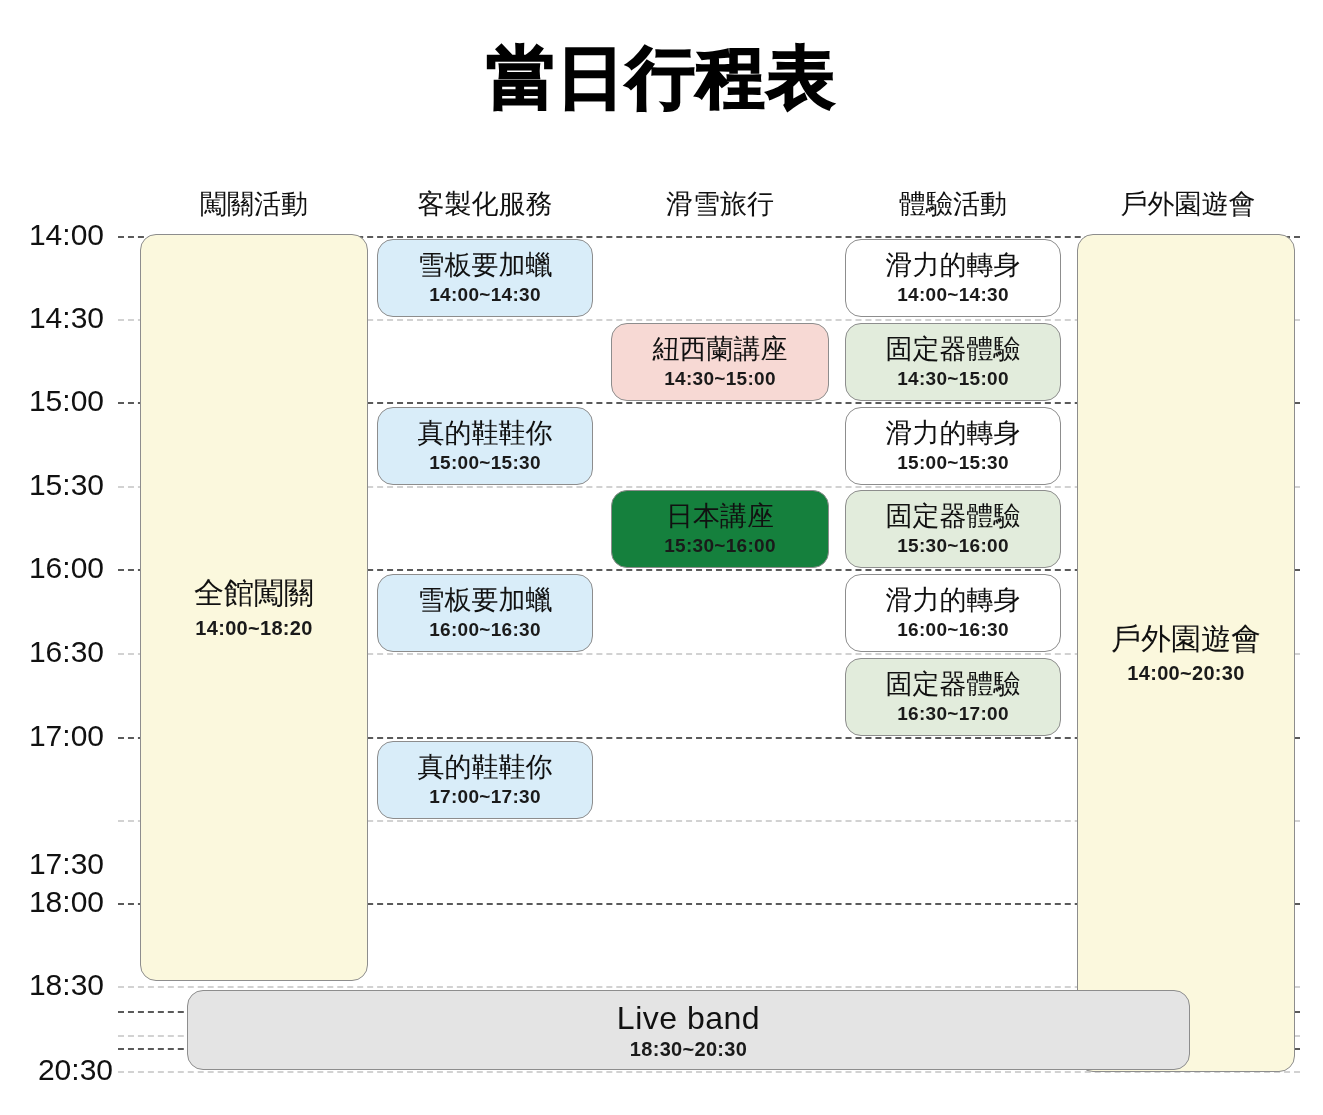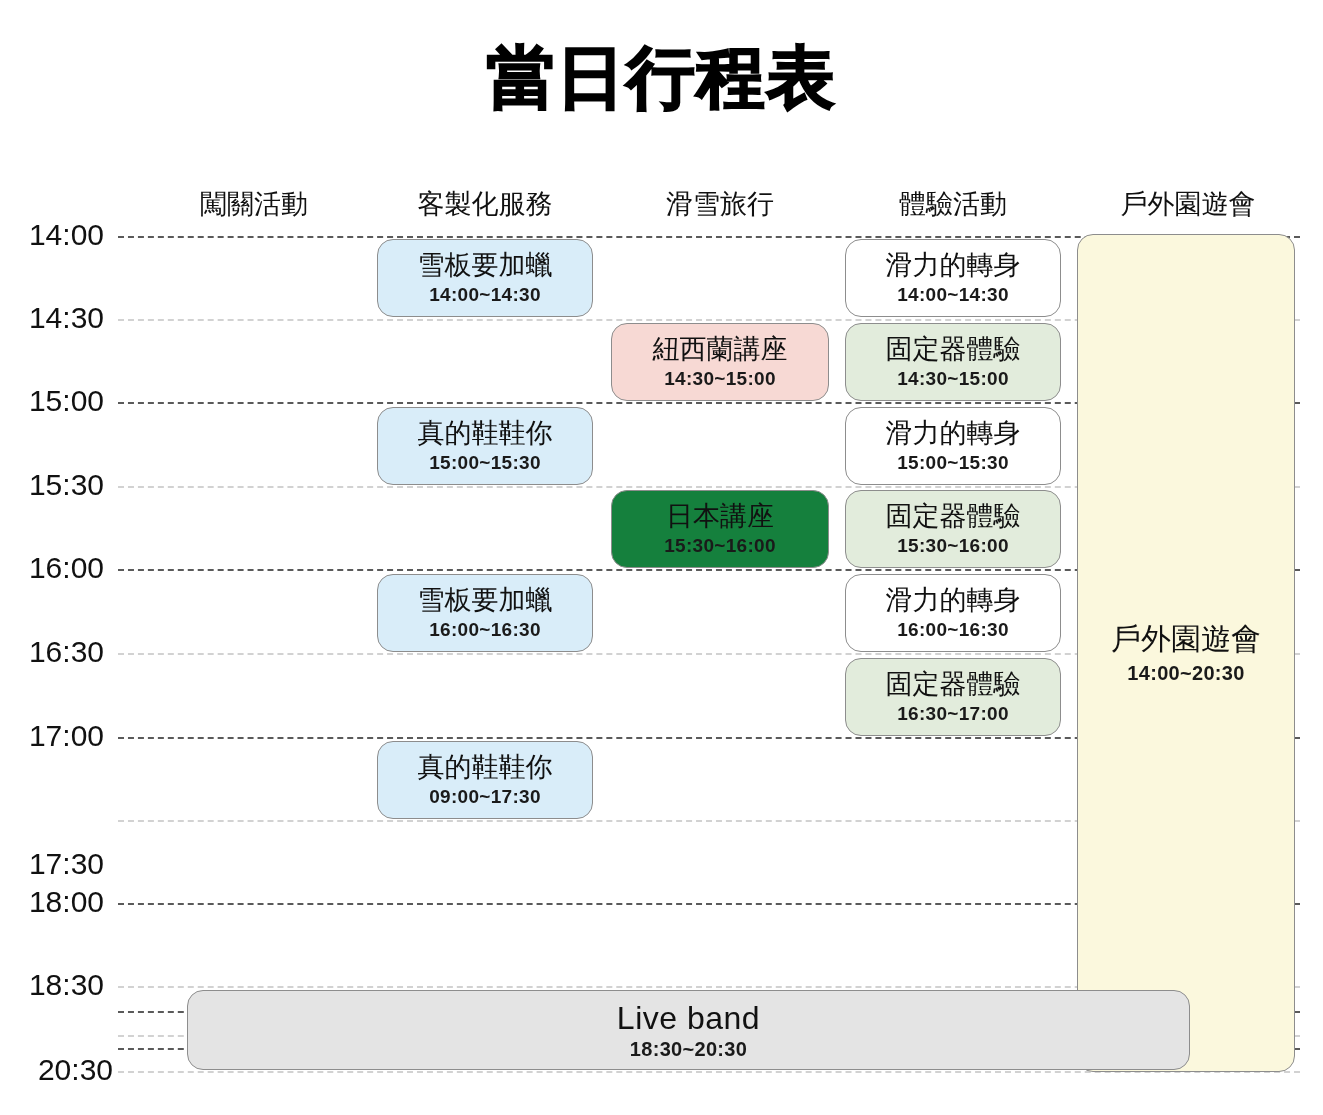--- a/index.html
+++ b/index.html
@@ -148,35 +148,39 @@
     <div class="time-label" style="top: 804px; margin-top: 45px;">17:30</div>
     <div class="gridline" style="top: 903px;"></div>
     <div class="time-label" style="top: 887px;">18:00</div>
     <div class="gridline minor" style="top: 986px;"></div>
     <div class="time-label" style="top: 970px;">18:30</div>
     <div class="gridline" style="top: 1011px;"></div>
     <div class="gridline minor" style="top: 1035px;"></div>
     <div class="gridline" style="top: 1048px;"></div>
     <div class="gridline minor" style="top: 1071px;"></div>
     <div class="time-label" style="top: 1055px; padding-left: 9px;">20:30</div>
+    <div class="event tall" style="left: 140px; top: 234px; width: 228px; height: 747px; background: rgb(251, 248, 221);">
+      <div class="ev-title">全館闖關</div>
+      <div class="ev-time">14:00~18:20</div>
+    </div>
     <div class="event" style="left: 377px; top: 239px; width: 216px; height: 78px; background: rgb(217, 237, 249);">
       <div class="ev-title">雪板要加蠟</div>
       <div class="ev-time">14:00~14:30</div>
     </div>
     <div class="event" style="left: 377px; top: 407px; width: 216px; height: 78px; background: rgb(217, 237, 249);">
       <div class="ev-title">真的鞋鞋你</div>
       <div class="ev-time">15:00~15:30</div>
     </div>
     <div class="event" style="left: 377px; top: 574px; width: 216px; height: 78px; background: rgb(217, 237, 249);">
       <div class="ev-title">雪板要加蠟</div>
       <div class="ev-time">16:00~16:30</div>
     </div>
     <div class="event" style="left: 377px; top: 741px; width: 216px; height: 78px; background: rgb(217, 237, 249);">
       <div class="ev-title">真的鞋鞋你</div>
-      <div class="ev-time">09:00~17:30</div>
+      <div class="ev-time">17:00~17:30</div>
     </div>
     <div class="event" style="left: 611px; top: 323px; width: 218px; height: 78px; background: rgb(247, 217, 212);">
       <div class="ev-title">紐西蘭講座</div>
       <div class="ev-time">14:30~15:00</div>
     </div>
     <div class="event" style="left: 611px; top: 490px; width: 218px; height: 78px; background: #15803d;">
       <div class="ev-title">日本講座</div>
       <div class="ev-time">15:30~16:00</div>
     </div>
     <div class="event" style="left: 845px; top: 239px; width: 216px; height: 78px; background: rgb(255, 255, 255);">

